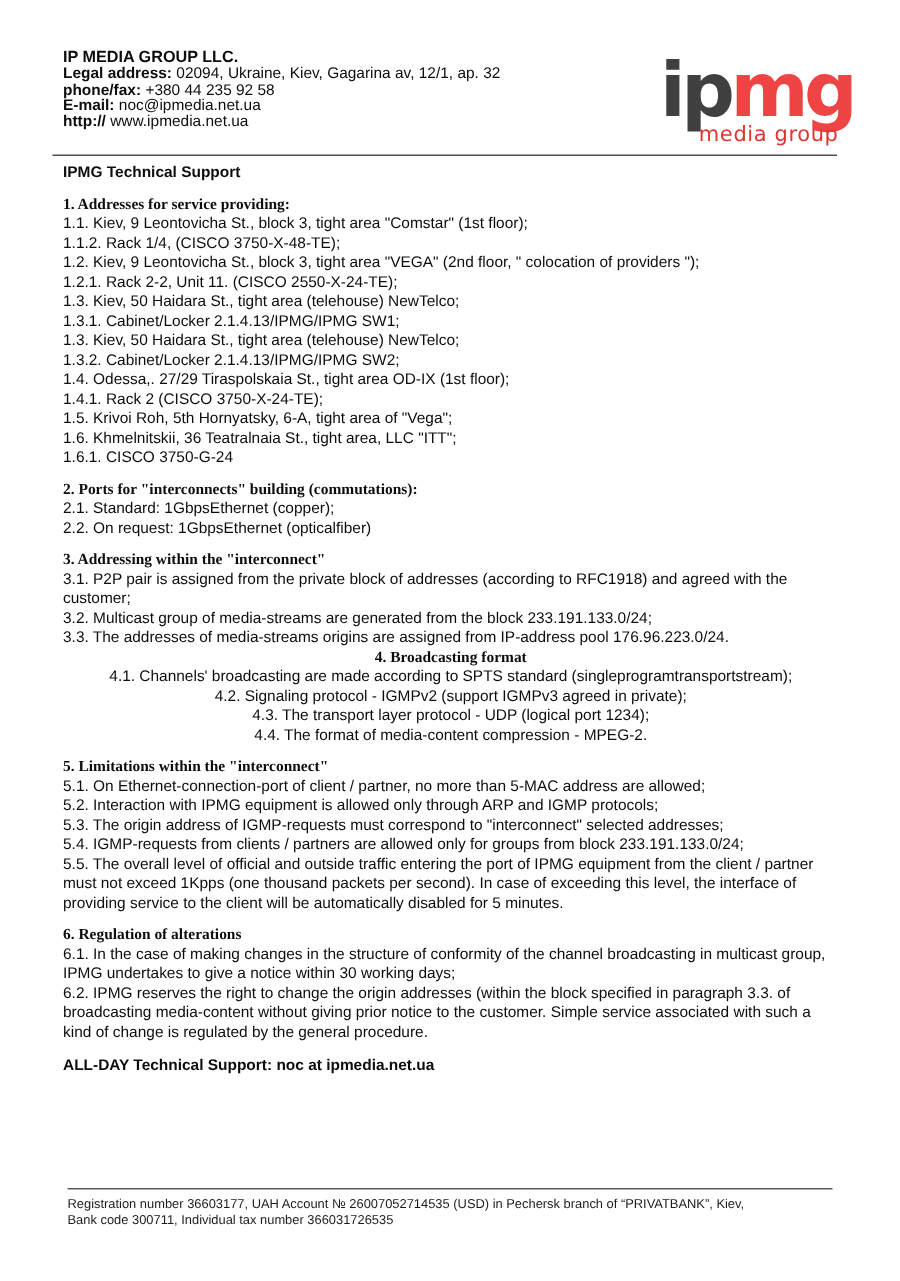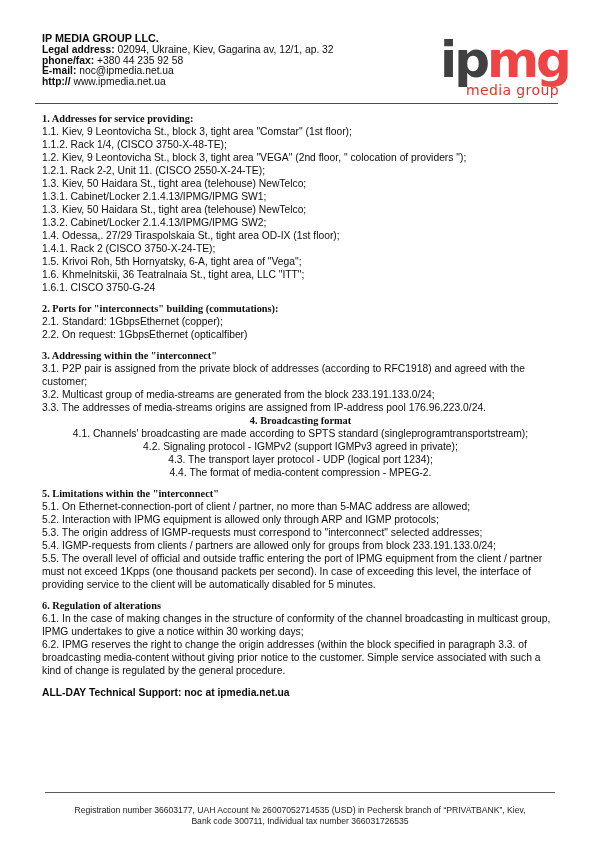--- a/index.html
+++ b/index.html
@@ -32,22 +32,22 @@
   
   .doc-title { font-weight:bold; margin-top:5px; line-height:13px; }
   .section { margin-top:8px; line-height:13px; }
   .section.no-gap { margin-top:0;text-align:center; }
   .section-heading { font-weight:bold;font-family:Liberation Serif, serif; }
   .support { font-weight:bold; margin-top:9px; line-height:13px; }
 
   
   .footer {
     position:absolute; left:45px; top:792px; width:510px;
-    border-top:1px solid #5a5a5a; padding-top:12px;
-    text-align:center; font-size:8.6px; line-height:11.3px; color:#1c1c1c;
+    border-top:1px solid #5a5a5a; padding-top:4px;
+    font-size:8.6px; line-height:11.3px; color:#1c1c1c;
   }
 </style>
 </head>
 <body>
 
 <div class="page">
 
   <div class="content">
 
     <div class="hdr">
@@ -65,20 +65,21 @@
         <span>noc@ipmedia.net.ua</span>
       </div>
       <div class="hdr-row">
         <b>http://</b>
         <span>www.ipmedia.net.ua</span>
       </div>
     </div>
 
     <div class="divider"></div>
 
+    <div class="doc-title">IPMG Technical Support</div>
 
     <div class="section">
       <div class="section-heading">1. Addresses for service providing:</div>
       <div>1.1. Kiev, 9 Leontovicha St., block 3, tight area "Comstar" (1st floor);</div>
       <div>1.1.2. Rack 1/4, (CISCO 3750-X-48-TE);</div>
       <div>1.2. Kiev, 9 Leontovicha St., block 3, tight area "VEGA" (2nd floor, " colocation of providers ");</div>
       <div>1.2.1. Rack 2-2, Unit 11. (CISCO 2550-X-24-TE);</div>
       <div>1.3. Kiev, 50 Haidara St., tight area (telehouse) NewTelco;</div>
       <div>1.3.1. Cabinet/Locker 2.1.4.13/IPMG/IPMG SW1;</div>
       <div>1.3. Kiev, 50 Haidara St., tight area (telehouse) NewTelco;</div>

